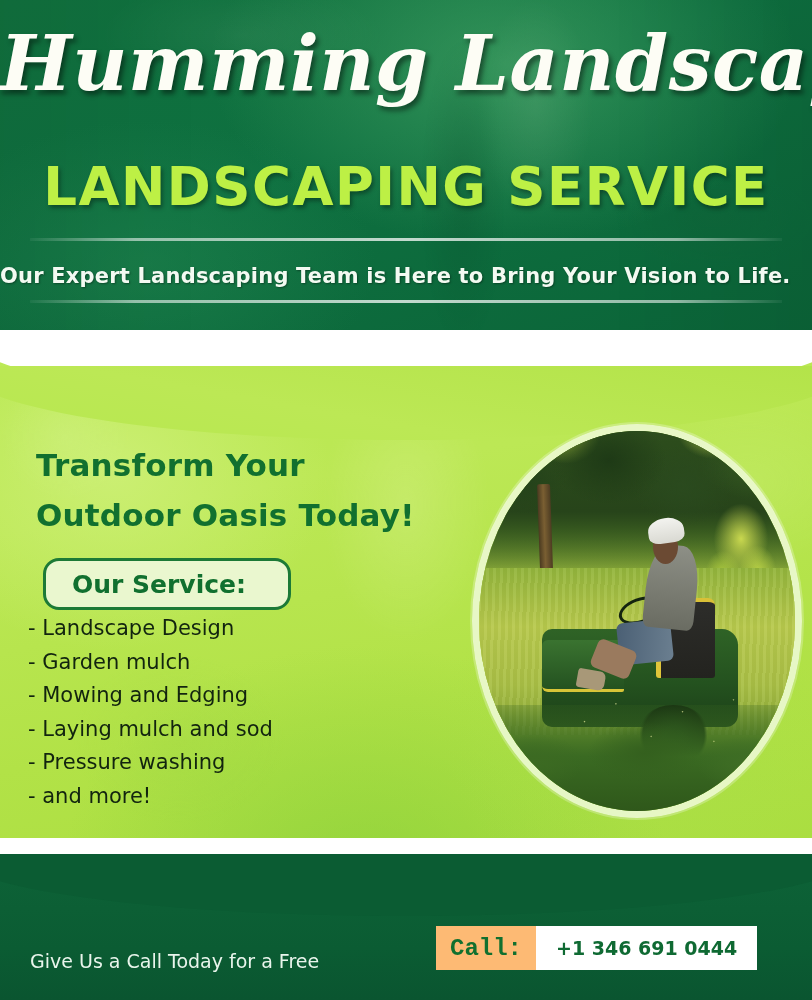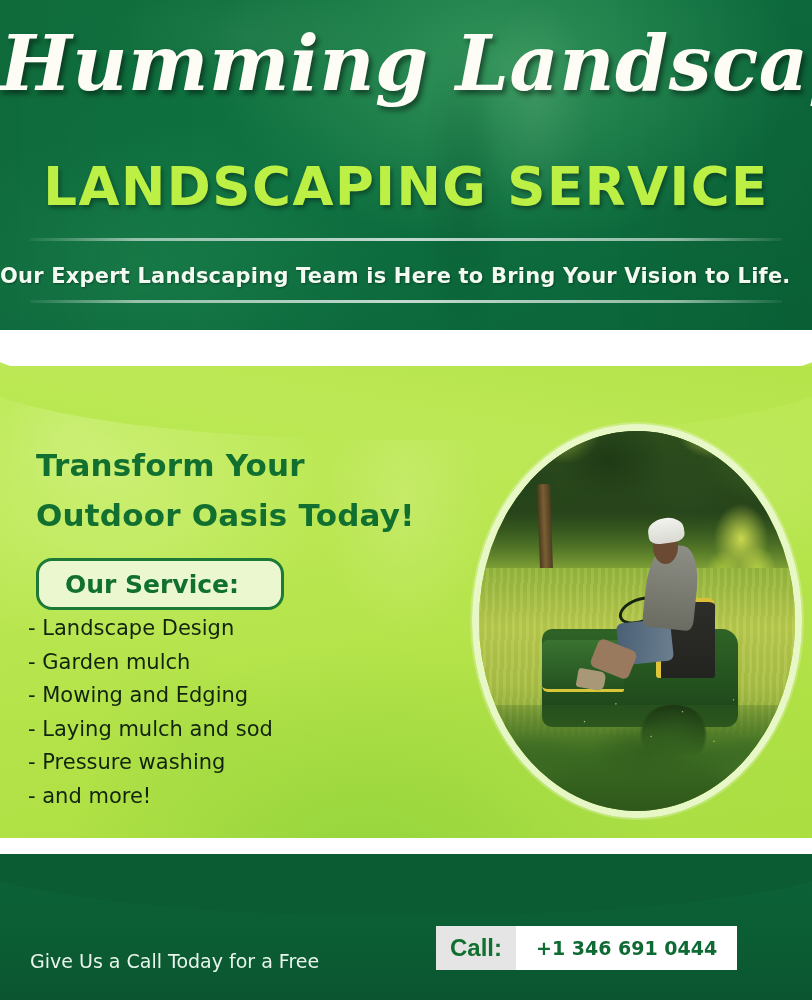--- a/index.html
+++ b/index.html
@@ -206,21 +206,21 @@
     line-height: 1.62;
     color: #11702f;
     letter-spacing: 0.2px;
     margin-left: 6px;
   }
   .transform-heading .ln { display: block; white-space: nowrap; }
 
   .service-badge {
     position: absolute;
     top: 558px;
-    left: 36px;
+    left: 43px;
     width: 248px;
     height: 52px;
     box-sizing: border-box;
     background: #eaf7cf;
     border: 3px solid #1c7a36;
     border-radius: 16px;
     display: flex;
     align-items: center;
     z-index: 8;
   }
@@ -486,23 +486,23 @@
   .call-box {
     position: absolute;
     bottom: 30px;
     left: 436px;
     height: 44px;
     display: flex;
     align-items: stretch;
     z-index: 9;
   }
   .call-label {
-    background: #e5e5e5;
+    background: #fdba74;
     color: #11702f;
-    font-family: Liberation Sans, sans-serif;
+    font-family: Liberation Mono, monospace;
     font-weight: 700;
     font-size: 24px;
     display: flex;
     align-items: center;
     padding: 0 14px 0 14px;
     white-space: nowrap;
   }
   .call-number {
     background: #ffffff;
     color: #0f6a33;

